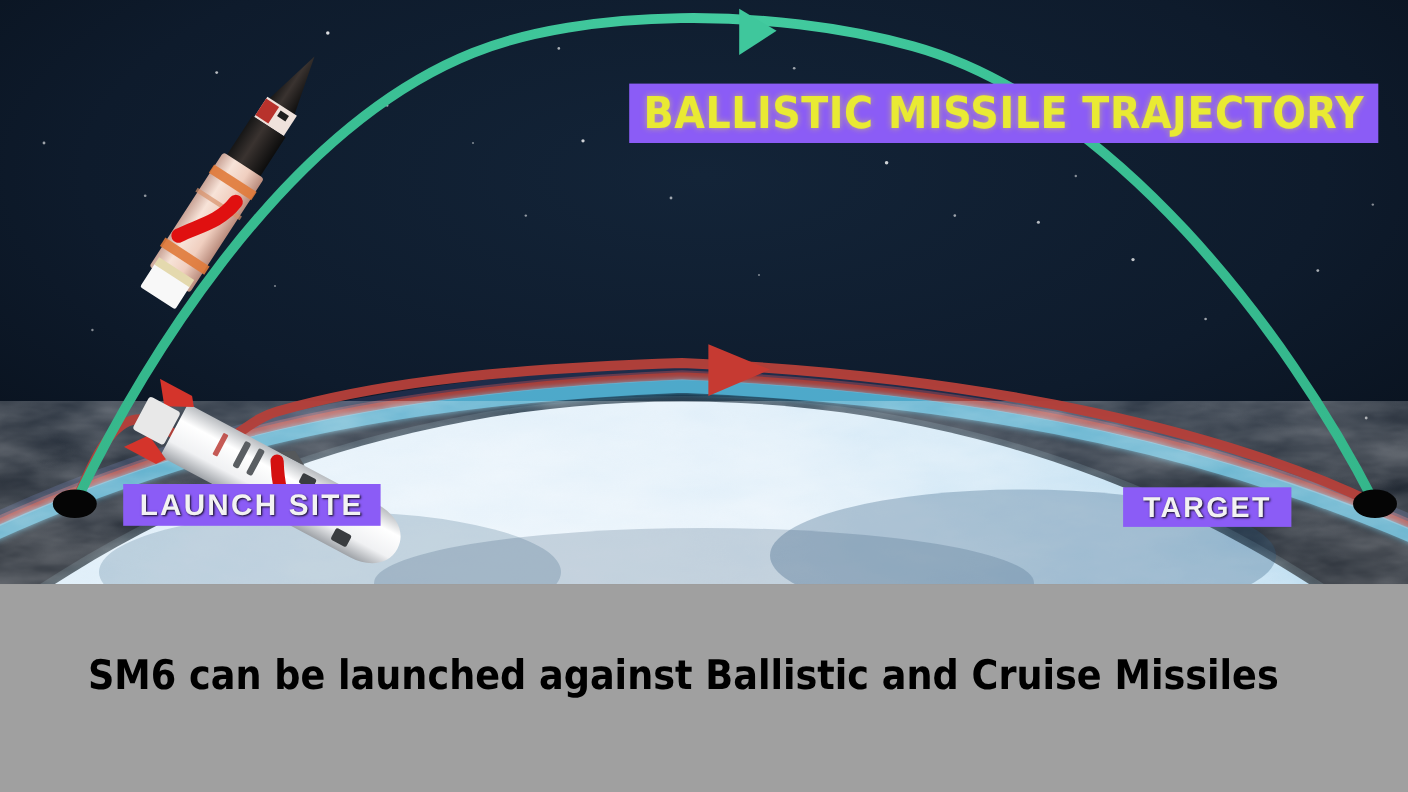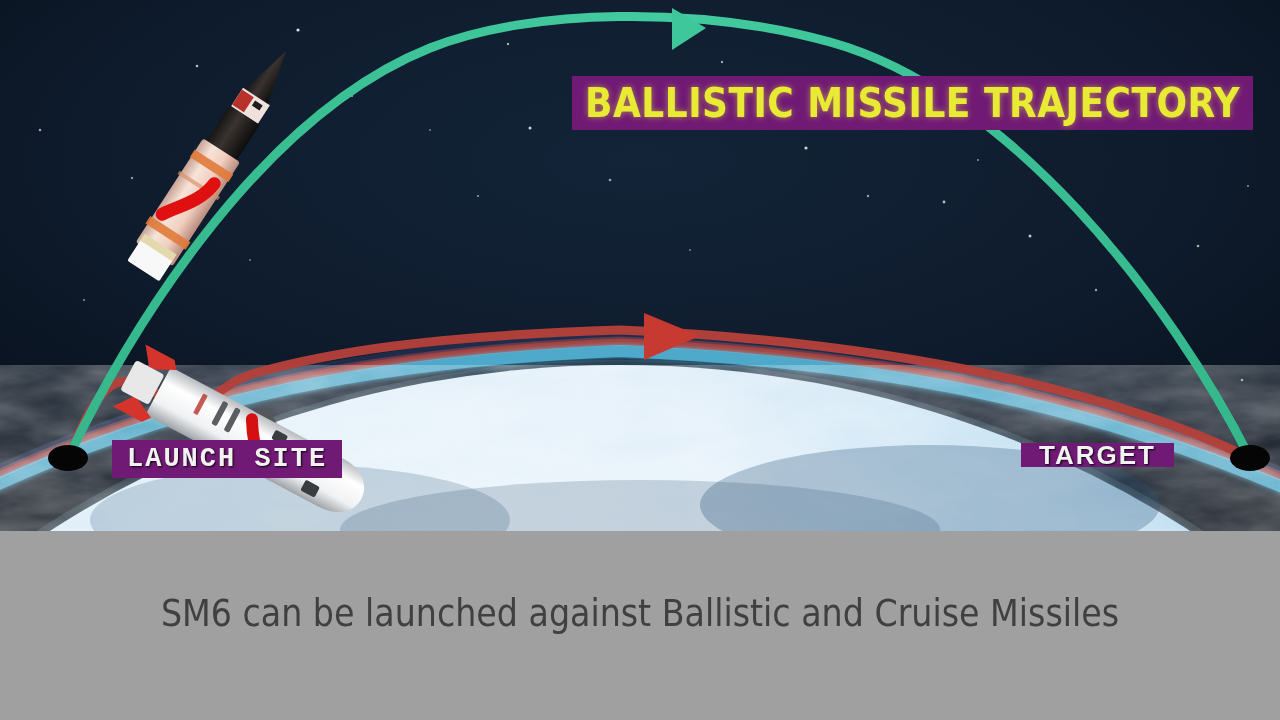--- a/index.html
+++ b/index.html
@@ -22,21 +22,21 @@
     left: 0; top: 0;
     width: 1280px; height: 531px;
     overflow: hidden;
     background: #0b1524;
   }
   #scene-svg { position: absolute; left: 0; top: 0; }
 
   
   .label {
     position: absolute;
-    background: #701a75;
+    background: #8b5cf6;
     color: #ffffff;
     font-weight: bold;
     letter-spacing: 1px;
     white-space: nowrap;
     line-height: 1;
     display: flex;
     align-items: center;
     justify-content: center;
   }
   #label-ballistic {
@@ -62,25 +62,24 @@
     font-stretch: condensed;
   }
   #label-launch {
     left: 112px; top: 440px;
     height: 38px;
     padding: 0 15px;
     font-size: 27px;
     letter-spacing: 2px;
     color: #f2f2f2;
     text-shadow: 1px 1px 2px rgba(0,0,0,.9);
-    font-family: Liberation Mono, monospace;
   }
   #label-target {
     left: 1021px; top: 443px;
-    height: 24px;
+    height: 36px;
     padding: 0 18px;
     font-size: 26px;
     letter-spacing: 2px;
     color: #f2f2f2;
     text-shadow: 1px 1px 2px rgba(0,0,0,.9);
   }
 
   
   .missile { position: absolute; }
 
@@ -104,24 +103,24 @@
     width: 1280px; height: 189px;
     background: #a0a0a0;
     display: flex;
     flex-direction: column;
     align-items: center;
     justify-content: flex-start;
     padding-top: 56px;
   }
   #caption-text {
     width: 1120px;
-    text-align: center;
-    color: #404040;
+    text-align: left;
+    color: #000000;
     font-size: 37px;
-    font-weight: normal;
+    font-weight: bold;
     line-height: 1.45;
     font-family: "DejaVu Sans", sans-serif;
     font-stretch: condensed;
   }
 </style>
 </head>
 <body>
 
 <div id="page">
 

